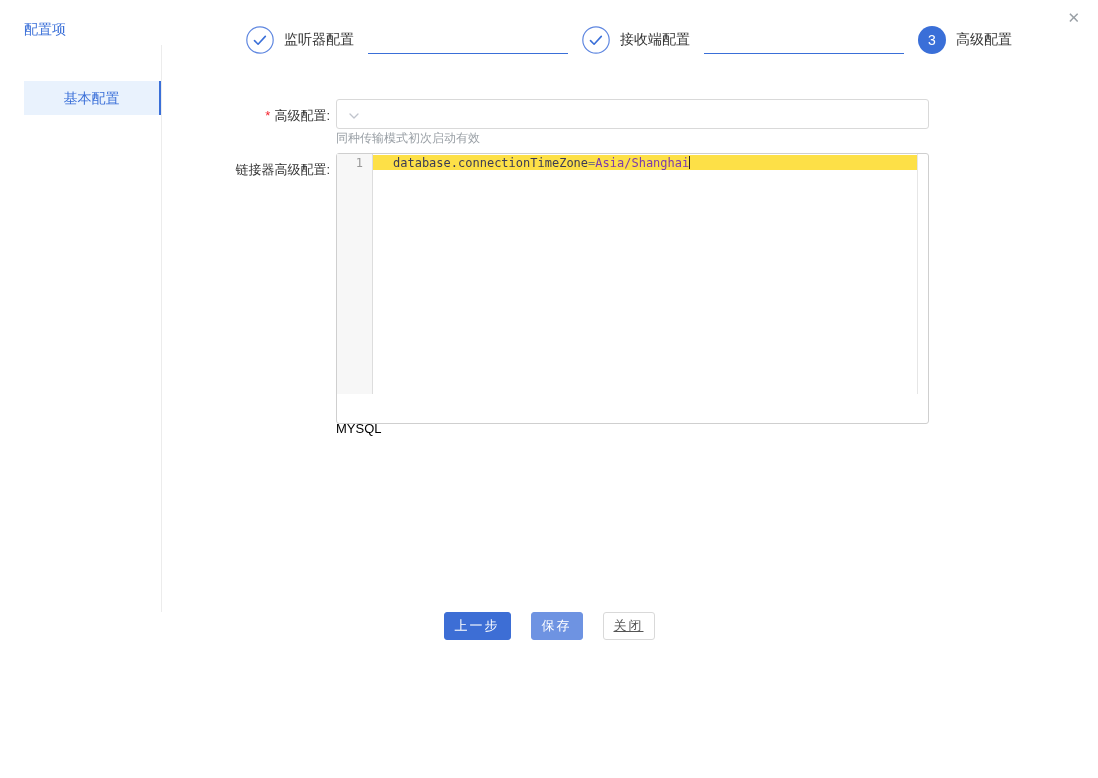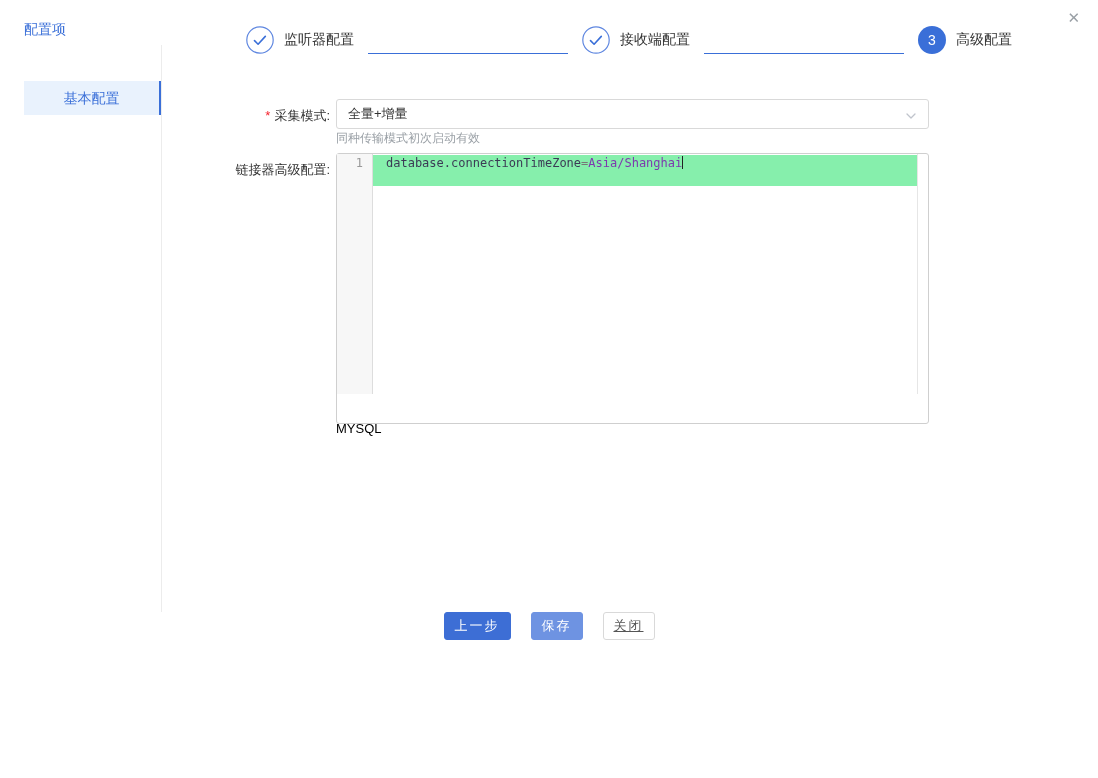--- a/index.html
+++ b/index.html
@@ -47,21 +47,21 @@
   .helper-text { position:absolute; left:336px; top:130px; font-size:12px; color:#9aa0a6; }
 
   .editor-wrap { position:absolute; left:336px; top:153px; width:593px; height:271px;
                  border:1px solid #cfcfcf; border-radius:3px; background:#fff; }
   .editor { width:581px; height:240px; display:flex; border-right:1px solid #e6e6e6;
             font-family:"DejaVu Sans Mono","Liberation Mono",monospace; font-size:12px;
             line-height:17px; }
   .gutter { width:36px; background:#f7f7f7; border-right:1px solid #ddd;
             color:#999; text-align:right; padding:1px 9px 0 0; }
   .code-area { flex:1; padding-top:1px; cursor:text; overflow:hidden; }
-  .active-line { background:#86efac; white-space:pre; padding-left:13px; height:31px; }
+  .active-line { background:#fde047; white-space:pre; padding-left:20px; height:15px; }
   .tok-key { color:#3b3b55; }
   .tok-eq  { color:#777; }
   .tok-val { color:#7c3aad; }
   .caret { display:inline-block; width:1px; height:13px; background:#222;
            vertical-align:-2px; }
 
   .mysql-link { position:absolute; left:336px; top:421px; font-size:13px; color:#000000;
                 text-decoration:none; cursor:pointer; }
 
   
@@ -105,24 +105,23 @@
     </span>
     <span class="step-label">接收端配置</span>
   </div>
   <div class="connector"></div>
   <div class="step">
     <span class="step-circle num">3</span>
     <span class="step-label">高级配置</span>
   </div>
 </div>
 
-<div class="form-label label-1"><span class="req">*</span><span>采集模式:</span></div>
+<div class="form-label label-1"><span class="req">*</span><span>高级配置:</span></div>
 
 <div class="select-box">
-  <span class="select-value">全量+增量</span>
   <span class="chevron-icon">
     <svg width="12" height="12" viewBox="0 0 12 12">
       <path d="M2 4l4 4 4-4" fill="none" stroke="#c0c4cc" stroke-width="1.3" stroke-linecap="round" stroke-linejoin="round"></path>
     </svg>
   </span>
 </div>
 
 <div class="helper-text">同种传输模式初次启动有效</div>
 
 <div class="form-label label-2">链接器高级配置:</div>

